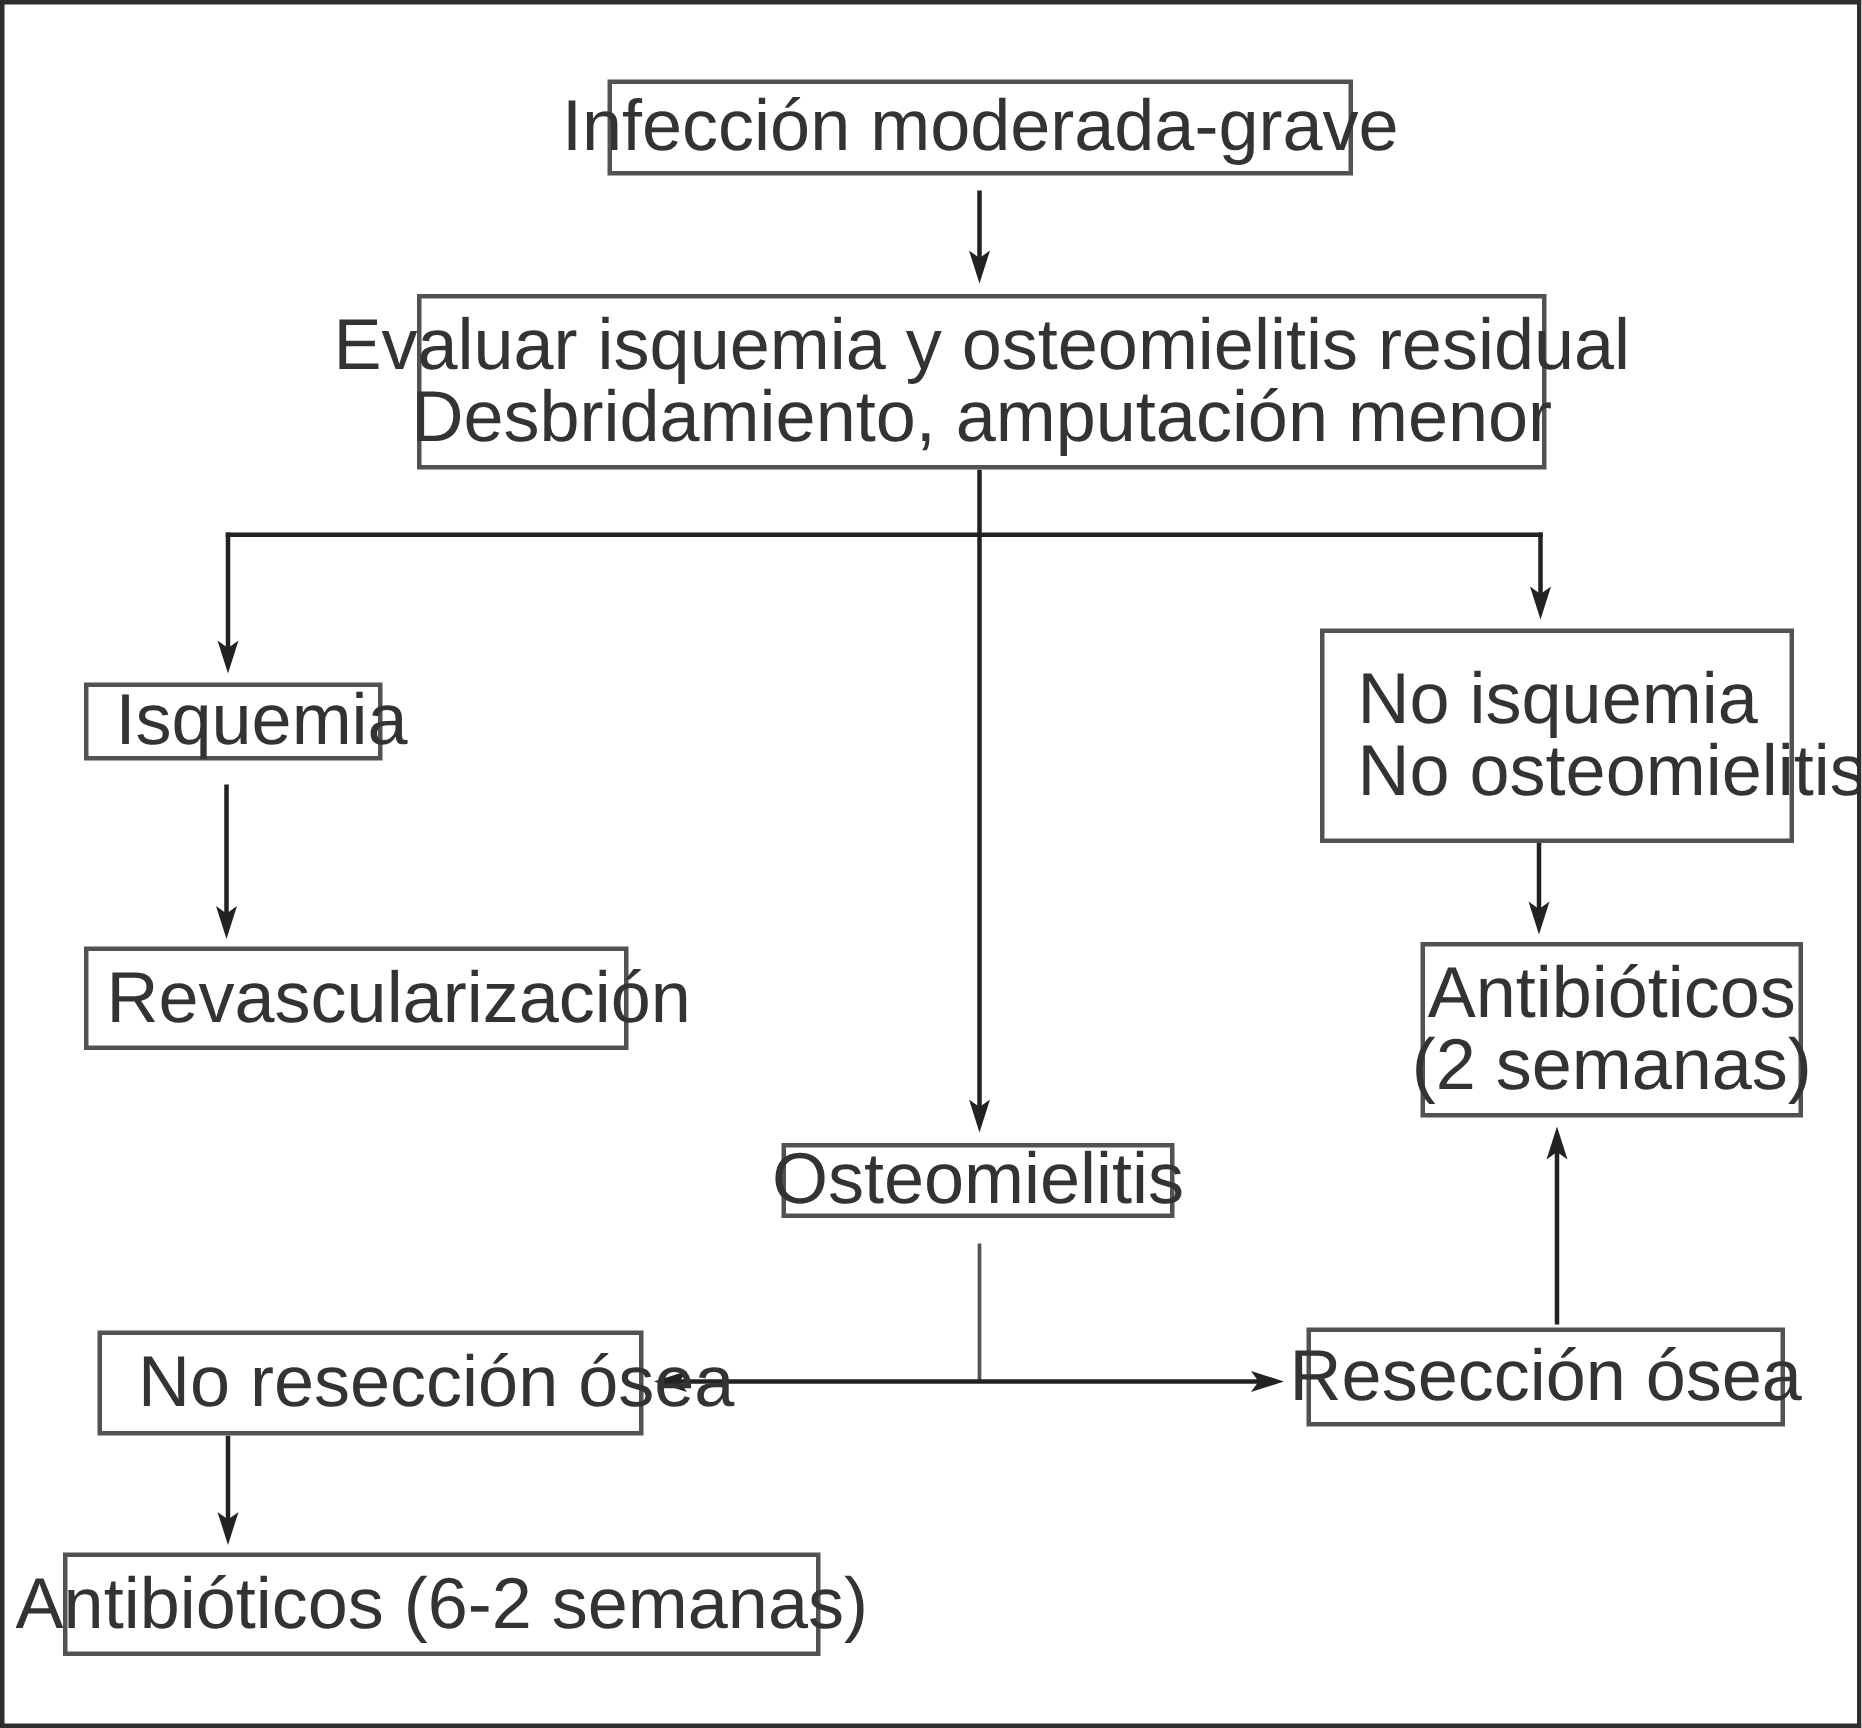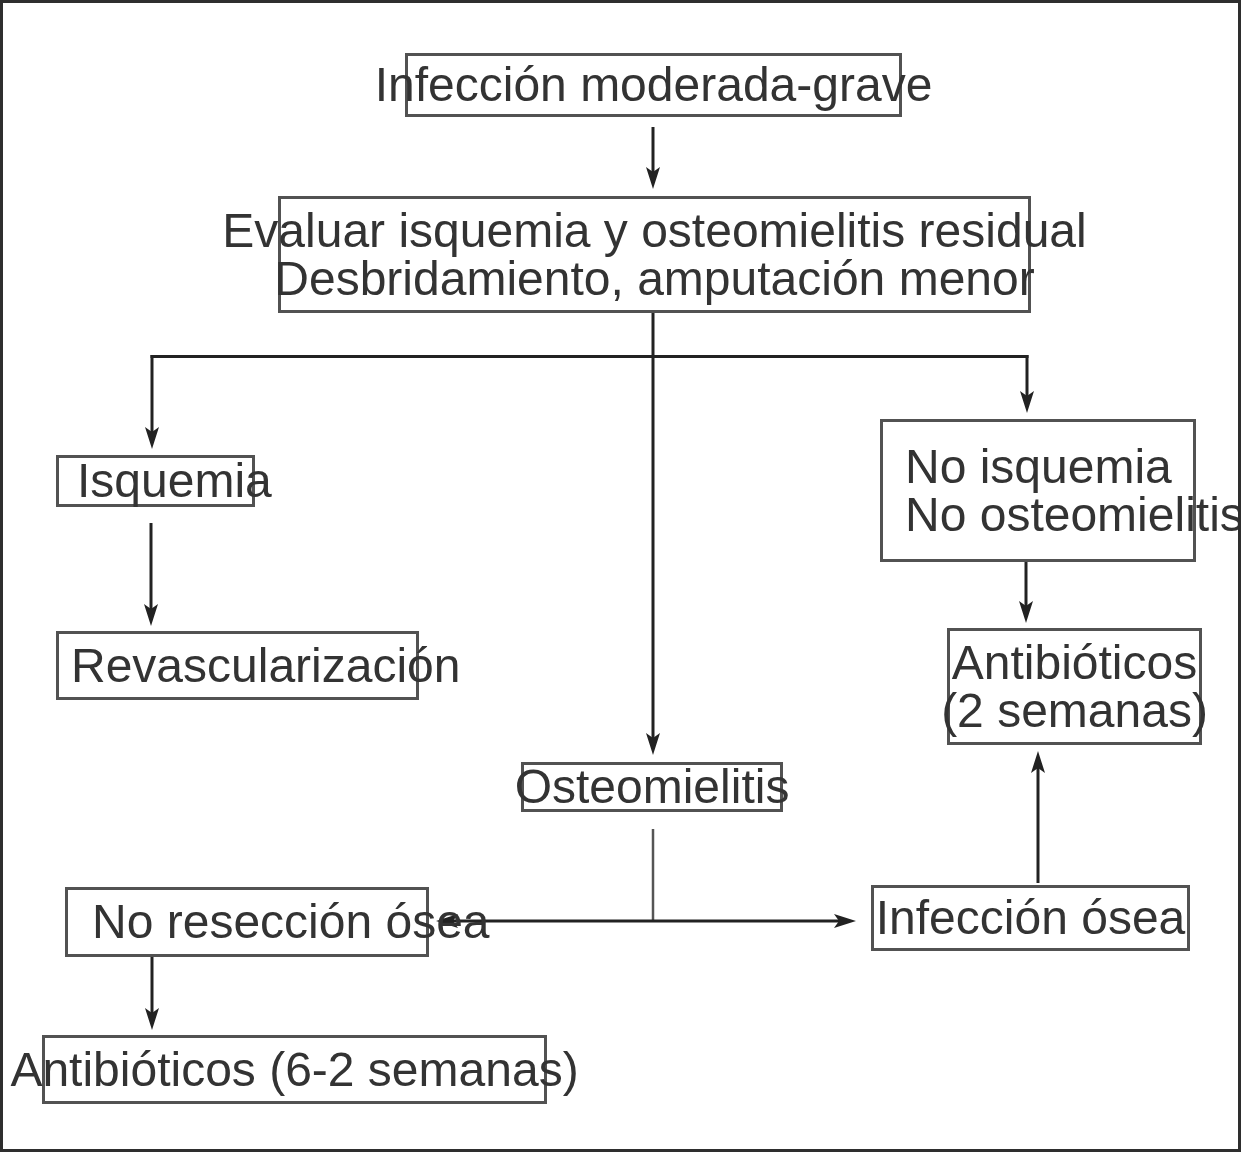--- a/index.html
+++ b/index.html
@@ -115,20 +115,20 @@
 
   <div class="node n-osteomielitis">
     <div class="line">Osteomielitis</div>
   </div>
 
   <div class="node n-no-reseccion align-left">
     <div class="line">No resección ósea</div>
   </div>
 
   <div class="node n-reseccion">
-    <div class="line">Infección ósea</div>
+    <div class="line">Resección ósea</div>
   </div>
 
   <div class="node n-antibioticos-68">
     <div class="line">Antibióticos (6-2 semanas)</div>
   </div>
 
 </div>
 
 </body></html>

